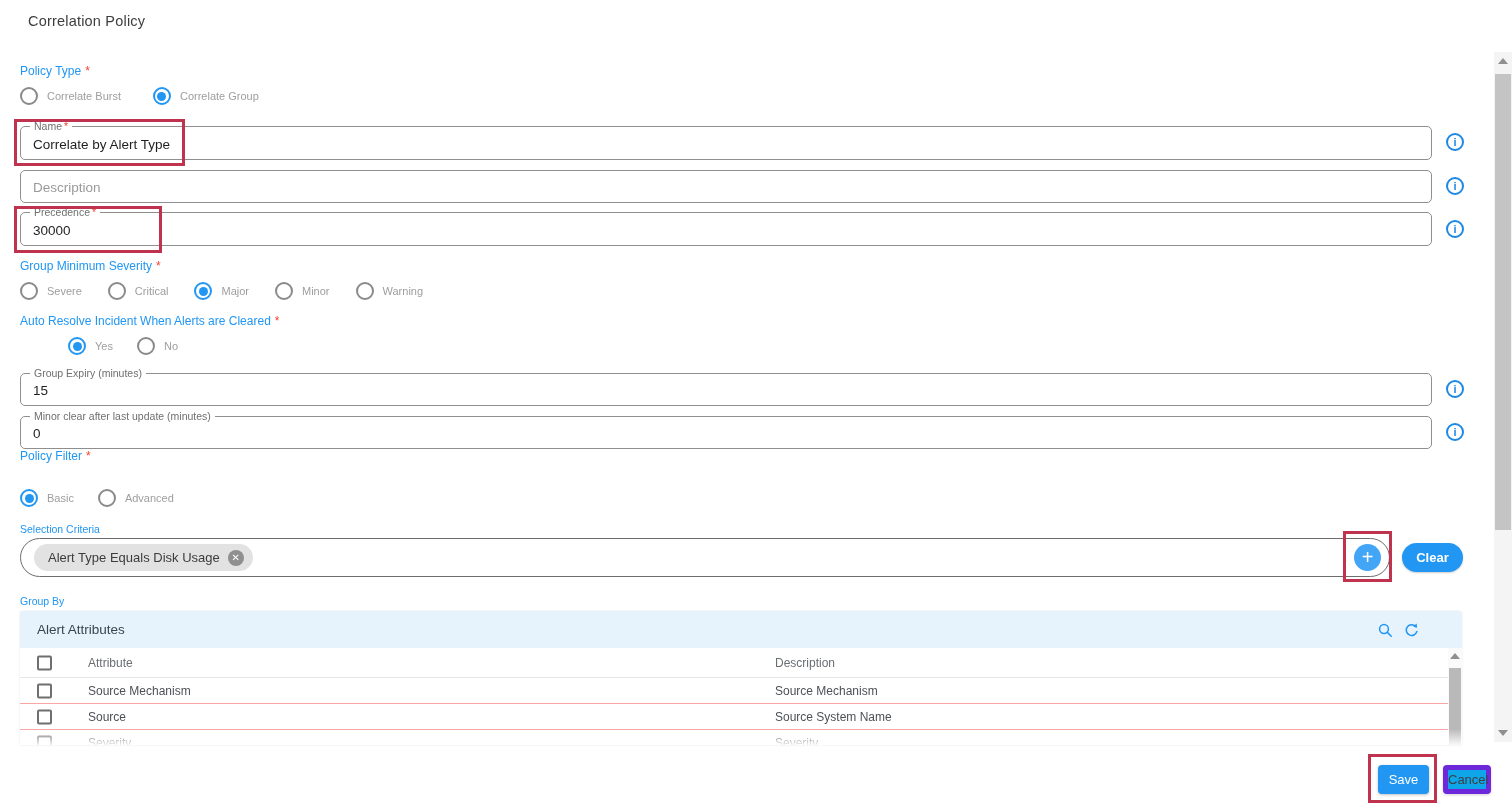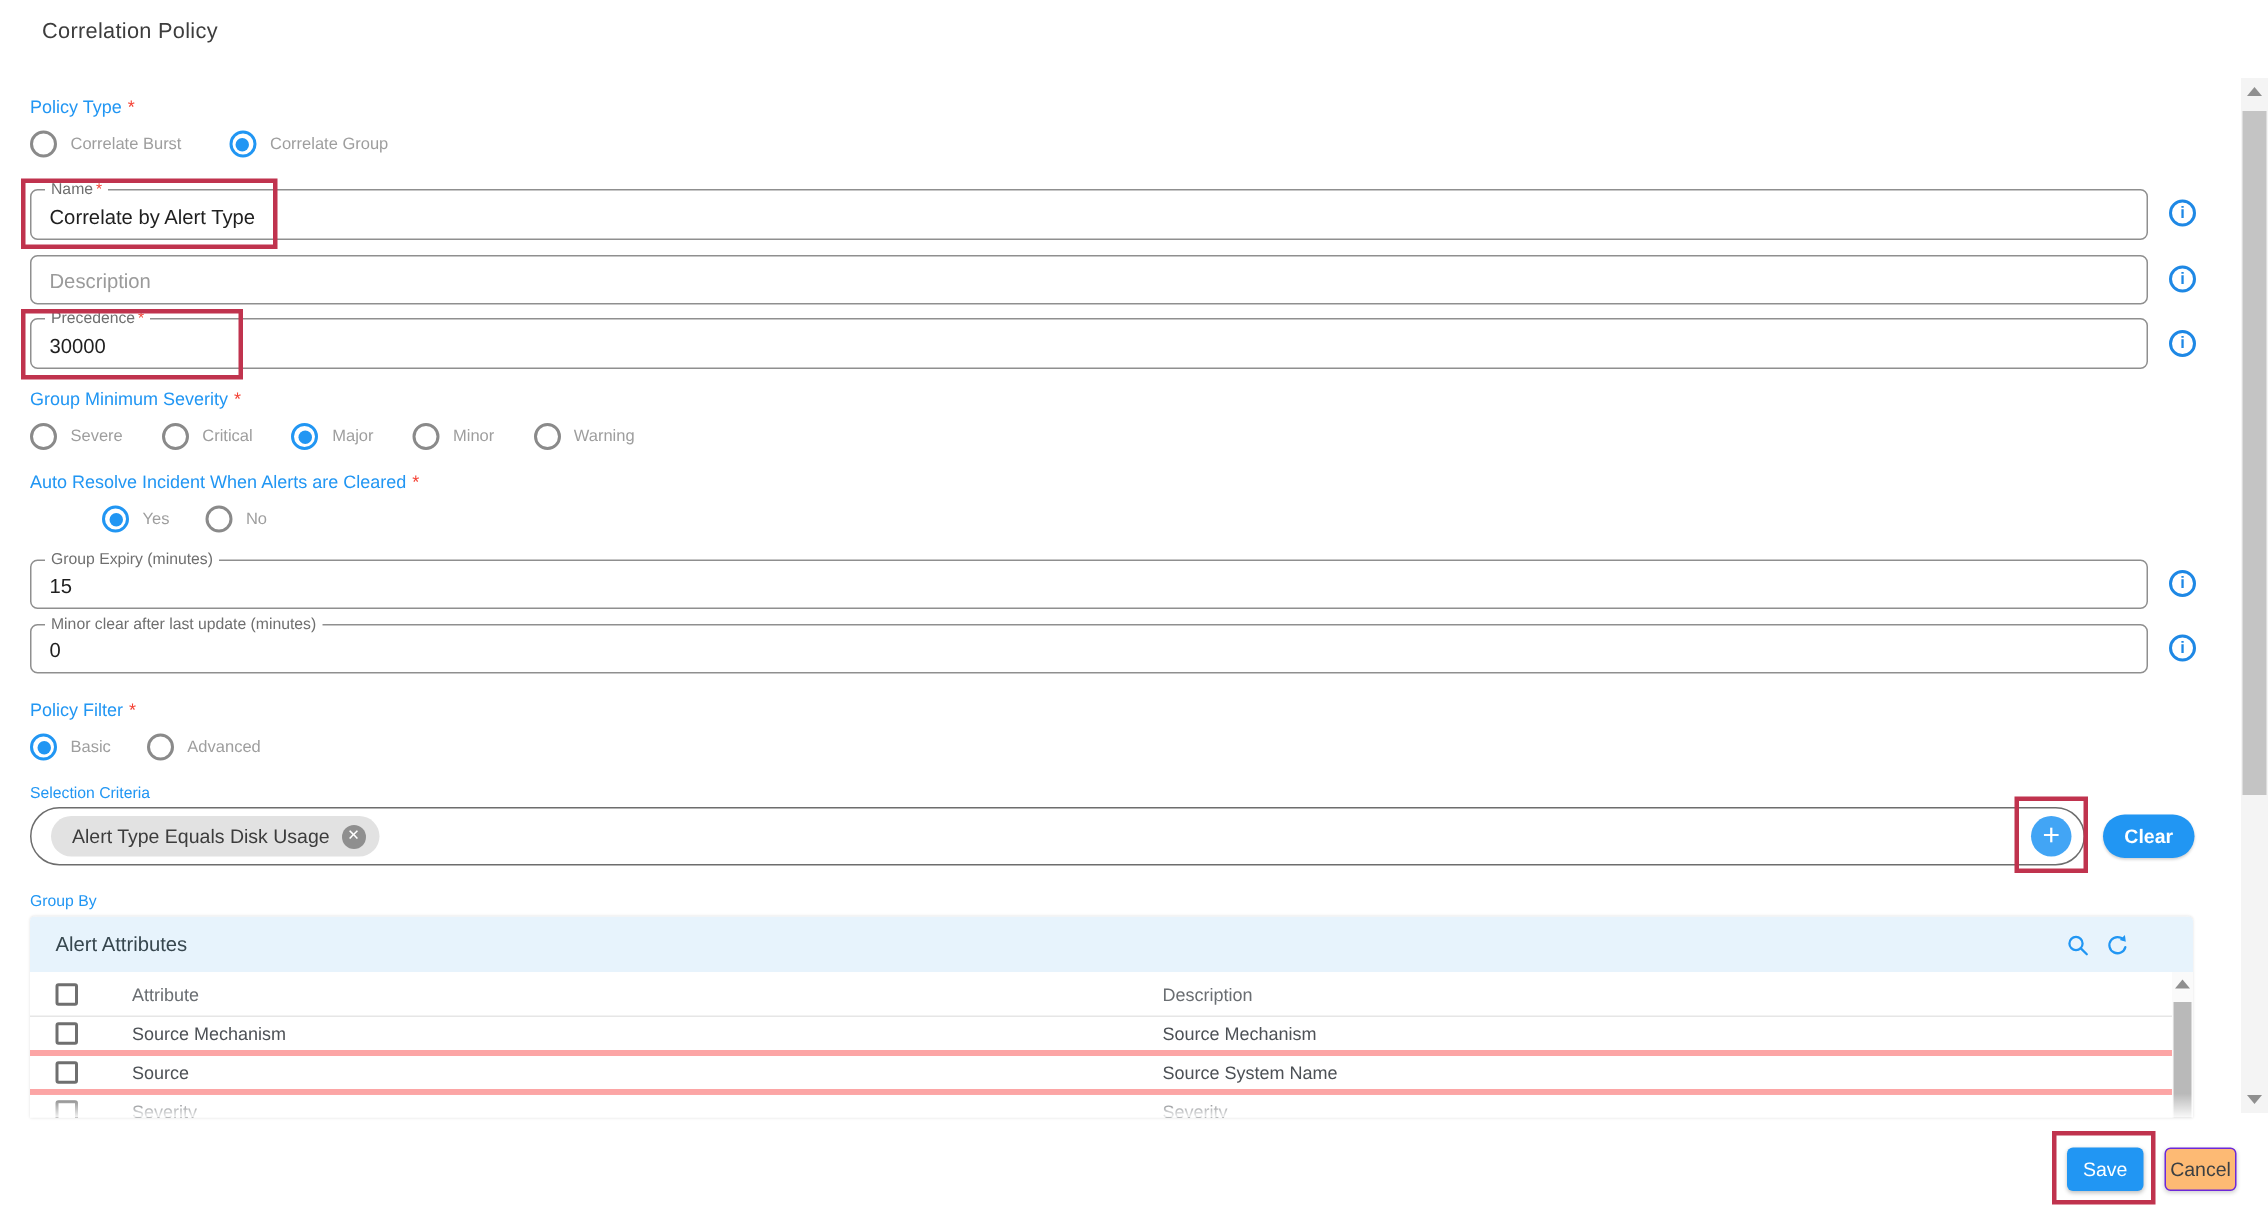--- a/index.html
+++ b/index.html
@@ -52,21 +52,21 @@
 
   .panel { position:absolute; left:20px; top:611px; width:1442px; height:134px; overflow:hidden;
     border-radius:3px 3px 0 0; box-shadow:0 0 2px rgba(0,0,0,.12); background:#fff; }
   .panel-header { position:absolute; left:0; top:0; width:100%; height:37px; background:#e7f3fc;
     display:flex; align-items:center; padding:0 17px;gap:44px; }
   .panel-title { font-size:13.5px; color:#37474f; }
   .panel-icons { margin-left:auto; display:flex; align-items:center; gap:10px; padding-right:26px; }
   .picon { width:16px; height:16px; cursor:pointer; display:inline-flex; }
 
   .thead { position:absolute; left:0; top:37px; width:1428px; height:30px; border-bottom:1px solid #e6e6e6; }
-  .trow { position:absolute; left:0; width:1428px; height:26px; border-bottom:4px solid #fca5a5; background:#fff; }
+  .trow { position:absolute; left:0; width:1428px; height:26px; border-bottom:1px solid #fca5a5; background:#fff; }
   .checkbox { position:absolute; left:17px; top:50%; transform:translateY(-50%); width:15px; height:15px;
     border:2px solid #6f6f6f; border-radius:2px; background:#fff; cursor:pointer; }
   .cell-attr { position:absolute; left:68px; top:50%; transform:translateY(-50%); font-size:12px; color:#4d5156; }
   .cell-desc { position:absolute; left:755px; top:50%; transform:translateY(-50%); font-size:12px; color:#4d5156; }
   .thead .cell-attr, .thead .cell-desc { color:#6a6e72; font-weight:500; }
 
   .fade { position:absolute; left:0; bottom:0; width:100%; height:16px; pointer-events:none;
     background:linear-gradient(to bottom, rgba(255,255,255,0), rgba(255,255,255,.92)); }
 
   .tri-up { width:0; height:0; border-left:5px solid transparent; border-right:5px solid transparent;
@@ -79,22 +79,22 @@
   .inner-scroll .thumb { position:absolute; left:1px; top:20px; width:12px; height:77px; background:#b9b9b9; cursor:pointer; }
 
   .vscroll { position:absolute; left:1494px; top:52px; width:18px; height:690px; background:#f4f4f4; }
   .vscroll .arrow-top { position:absolute; top:6px; left:4px; cursor:pointer; }
   .vscroll .arrow-bottom { position:absolute; bottom:6px; left:4px; cursor:pointer; }
   .vscroll .thumb { position:absolute; left:1px; top:22px; width:16px; height:456px; background:#c4c4c4; cursor:pointer; }
 
   .save-btn { position:absolute; left:1378px; top:765px; width:51px; height:29px; border:none; border-radius:4px;
     background:#2196f3; color:#fff; font-size:13px; font-weight:500; cursor:pointer;
     font-family:"Liberation Sans", sans-serif; box-shadow:0 1px 3px rgba(0,0,0,.25); }
-  .cancel-btn { position:absolute; left:1443px; top:765px; width:48px; height:29px; border:1px solid #6d28d9;
-    border-radius:4px; background:#fdba74; color:#3c4043; font-size:13px; cursor:pointer;
+  .cancel-btn { position:absolute; left:1443px; top:765px; width:48px; height:29px; border:5px solid #6d28d9;
+    border-radius:4px; background:#0ea5e9; color:#3c4043; font-size:13px; cursor:pointer;
     font-family:"Liberation Sans", sans-serif; box-shadow:0 1px 3px rgba(0,0,0,.18); }
 </style>
 </head>
 <body>
 
 <div id="page">
 
   <div class="abs page-title" style="left:28px; top:13px;">Correlation Policy</div>
 
   <div class="abs blue-label" style="left:20px; top:64px;">
@@ -177,21 +177,21 @@
     <input type="text" value="15" style="">
   </div>
   <span class="info-icon" style="top:380px;">i</span>
 
   <div class="ofield" style="top:416px; height:33px;">
     <span class="float">Minor clear after last update (minutes)</span>
     <input type="text" value="0" style="">
   </div>
   <span class="info-icon" style="top:423px;">i</span>
 
-  <div class="abs blue-label" style="left:20px; top:466px;">
+  <div class="abs blue-label" style="left:20px; top:449px;">
     <span>Policy Filter</span><span class="req">*</span>
   </div>
   <div class="abs radio-row" style="left:20px; top:489px; gap:24px;">
     <span class="radio-item">
       <span class="radio-circle checked"></span>
       <span class="radio-label">Basic</span>
     </span>
     <span class="radio-item">
       <span class="radio-circle"></span>
       <span class="radio-label">Advanced</span>

